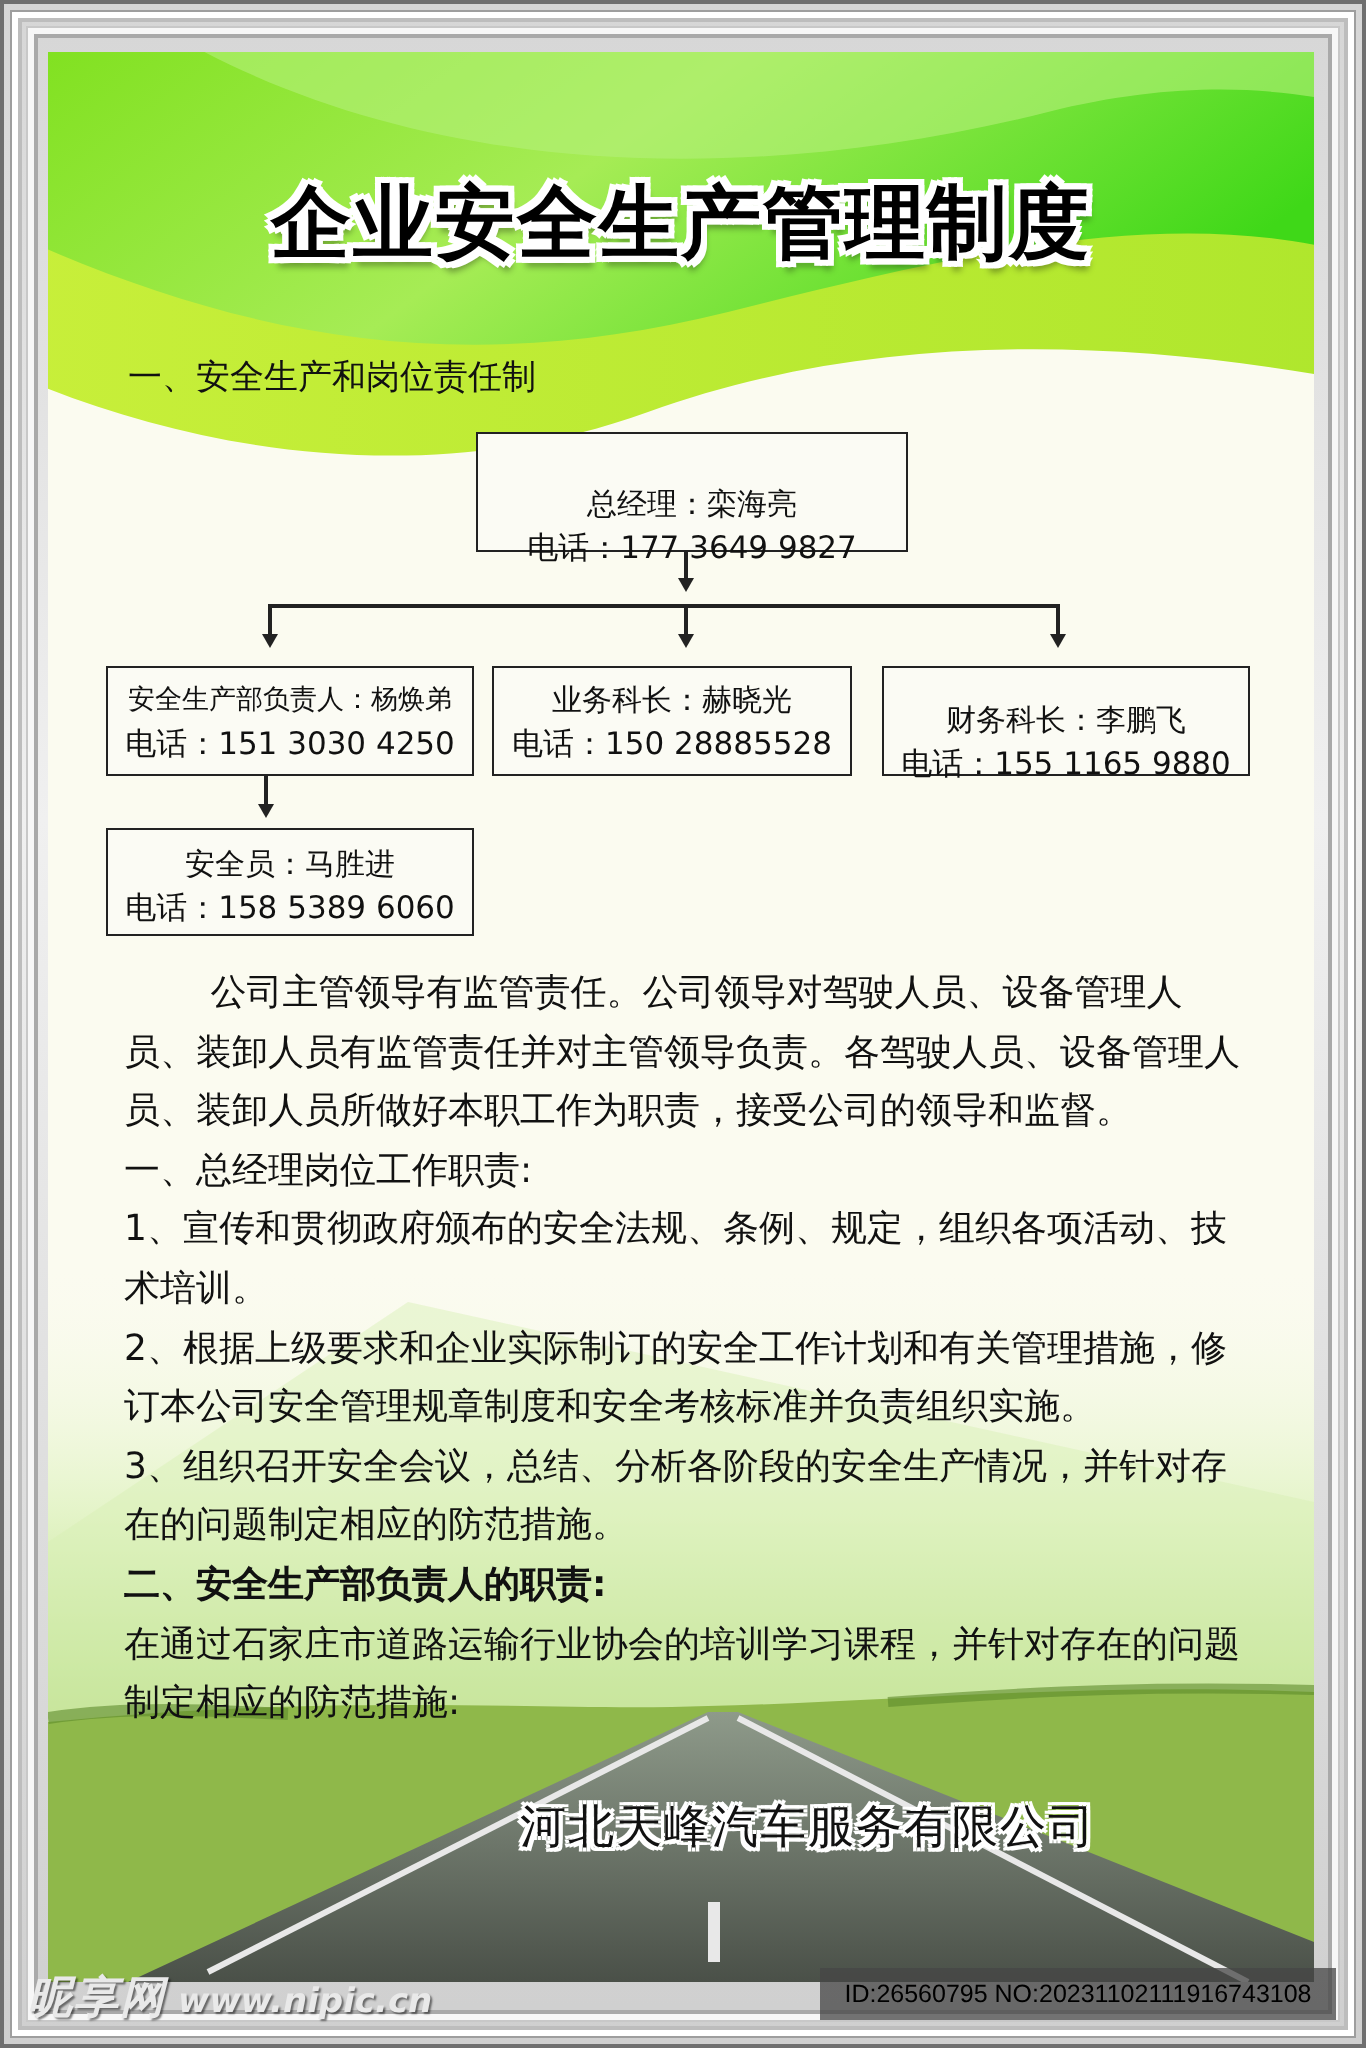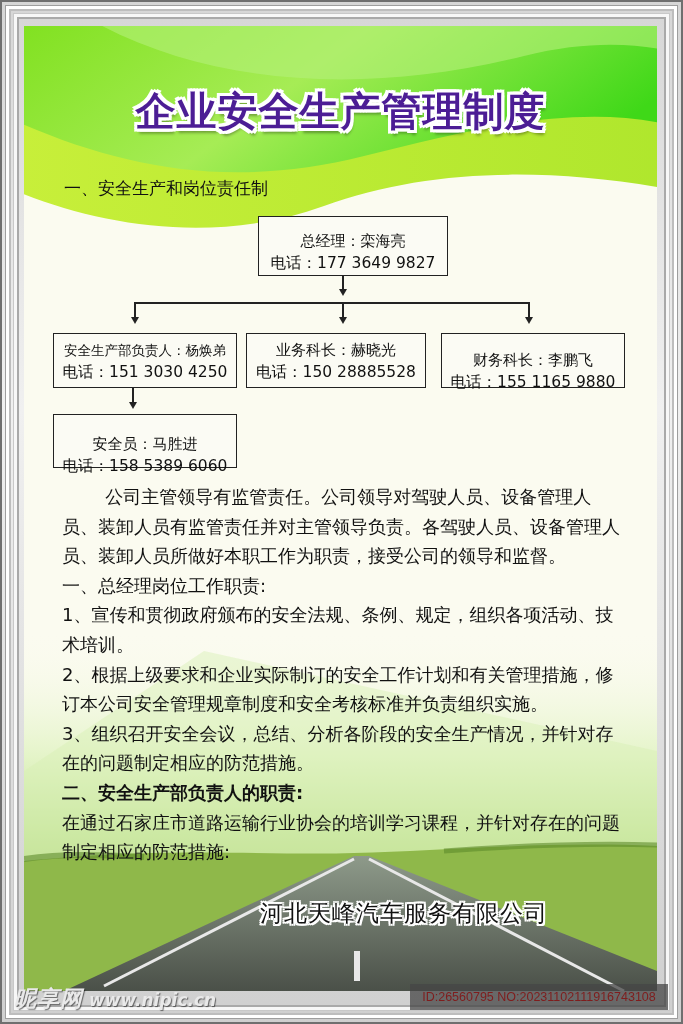--- a/index.html
+++ b/index.html
@@ -7,38 +7,38 @@
   .frame-outer{position:absolute;left:0;top:0;right:0;bottom:0;
     border:2px solid #6f6f6f;box-sizing:border-box;
     background:linear-gradient(#d6d6d6,#f0f0f0 40%,#cfcfcf);}
   .bevel{position:absolute;left:4px;top:4px;right:4px;bottom:4px;border:3px solid #ffffff;box-shadow:inset 0 0 0 2px #bdbdbd, 0 0 0 1px #9e9e9e;}
   .bevel2{position:absolute;left:12px;top:12px;right:12px;bottom:12px;border:3px solid #f7f7f7;box-shadow:inset 0 0 0 2px #a9a9a9,0 0 0 1px #c8c8c8;}
   .panel{position:absolute;left:24px;top:26px;width:633px;height:965px;overflow:hidden;
     background:#fbfbf0;}
   .green-top{position:absolute;left:-20px;top:-10px;width:700px;height:230px;}
   .bottom-bg{position:absolute;left:0;bottom:0;width:100%;height:360px;}
   .title{position:absolute;left:0;top:58px;width:633px;text-align:center;
-    font-family:"DejaVu Sans",sans-serif;font-weight:bold;font-size:40px;letter-spacing:1px;color:#4c1d95;
+    font-family:"DejaVu Sans",sans-serif;font-weight:bold;font-size:40px;letter-spacing:1px;color:#000000;
     text-shadow:-3px -3px 0 #fff,3px -3px 0 #fff,-3px 3px 0 #fff,3px 3px 0 #fff,0 3px 0 #fff,0 -3px 0 #fff,3px 0 0 #fff,-3px 0 0 #fff,2px 5px 3px rgba(0,0,0,0.35);}
   .sec1{position:absolute;left:40px;top:151px;font-size:17px;color:#111;}
   .box{position:absolute;border:1.5px solid #222;background:#fbfbf4;text-align:center;color:#111;box-sizing:border-box;}
   .box .l1{font-size:15px;line-height:22px;}
   .box .l2{font-size:15.5px;line-height:22px;}
   .line{position:absolute;background:#222;}
   .arrow{position:absolute;width:0;height:0;border-left:4px solid transparent;border-right:4px solid transparent;border-top:7px solid #222;}
   .para{position:absolute;left:38px;width:560px;font-size:18px;line-height:29.6px;color:#111;}
   .para p{margin:0;}
   .para .indent{text-indent:2.4em;}
   .para .bold{font-weight:bold;}
   .company{position:absolute;left:260px;top:898px;font-size:23px;color:#111;letter-spacing:1px;
     text-shadow:-2px -2px 0 #fff,2px -2px 0 #fff,-2px 2px 0 #fff,2px 2px 0 #fff,0 2px 0 #fff,0 -2px 0 #fff,2px 0 0 #fff,-2px 0 0 #fff;text-align:right;}
   .wm-logo{position:absolute;left:14px;top:984px;font-size:22px;font-weight:bold;font-style:italic;color:#e9e9e9;
     text-shadow:1px 1px 1px rgba(0,0,0,0.5);letter-spacing:1px;}
   .wm-url{font-size:17px;margin-left:6px;letter-spacing:0;}
-  .wm-id{position:absolute;left:410px;top:984px;width:258px;height:26px;background:rgba(70,70,70,0.75);color:#7f1d1d;font-family:"Liberation Sans",sans-serif;font-size:12.5px;line-height:26px;text-align:center;}
+  .wm-id{position:absolute;left:410px;top:984px;width:258px;height:26px;background:rgba(70,70,70,0.75);color:#000000;font-family:"Liberation Sans",sans-serif;font-size:12.5px;line-height:26px;text-align:center;}
 </style>
 </head>
 <body>
 
 <div class="frame-outer">
   <div class="bevel"></div>
   <div class="bevel2"></div>
 </div>
 
 <div class="panel">
@@ -80,21 +80,21 @@
     <path d="M330 225 L345 225 L633 340 V360 H40 Z" fill="url(#road)"></path>
     <path d="M80 355 L330 228" stroke="#e8e8e8" stroke-width="3"></path>
     <path d="M600 360 L345 228" stroke="#e8e8e8" stroke-width="3"></path>
     <rect x="330" y="320" width="6" height="30" fill="#e8e8e8"></rect>
     <rect x="335" y="270" width="3" height="14" fill="#e8e8e8"></rect>
   </svg>
 
   <div class="title">企业安全生产管理制度</div>
   <div class="sec1">一、安全生产和岗位责任制</div>
 
-  <div class="box" style="left:214px;top:190px;width:190px;height:60px;padding-top:13px;margin-left:20px;">
+  <div class="box" style="left:214px;top:190px;width:216px;height:60px;padding-top:24px;">
     <div class="l1">总经理：栾海亮</div>
     <div class="l2">电话：177 3649 9827</div>
   </div>
   <div class="line" style="left:318px;top:250px;width:1.5px;height:15px;"></div>
   <div class="arrow" style="left:315px;top:263px;"></div>
   <div class="line" style="left:110px;top:276px;width:396px;height:1.5px;"></div>
   <div class="line" style="left:110px;top:276px;width:1.5px;height:16px;"></div>
   <div class="arrow" style="left:107px;top:291px;"></div>
   <div class="line" style="left:318px;top:276px;width:1.5px;height:16px;"></div>
   <div class="arrow" style="left:315px;top:291px;"></div>
@@ -109,21 +109,21 @@
     <div class="l1">业务科长：赫晓光</div>
     <div class="l2">电话：150 28885528</div>
   </div>
   <div class="box" style="left:417px;top:307px;width:184px;height:55px;padding-top:15px;">
     <div class="l1">财务科长：李鹏飞</div>
     <div class="l2">电话：155 1165 9880</div>
   </div>
 
   <div class="line" style="left:108px;top:362px;width:1.5px;height:16px;"></div>
   <div class="arrow" style="left:105px;top:376px;"></div>
-  <div class="box" style="left:29px;top:388px;width:184px;height:54px;padding-top:18px;">
+  <div class="box" style="left:29px;top:388px;width:184px;height:54px;padding-top:6px;">
     <div class="l1">安全员：马胜进</div>
     <div class="l2">电话：158 5389 6060</div>
   </div>
 
   <div class="para" style="top:456px;">
     <p class="indent">公司主管领导有监管责任。公司领导对驾驶人员、设备管理人员、装卸人员有监管责任并对主管领导负责。各驾驶人员、设备管理人员、装卸人员所做好本职工作为职责，接受公司的领导和监督。</p>
     <p>一、总经理岗位工作职责:</p>
     <p>1、宣传和贯彻政府颁布的安全法规、条例、规定，组织各项活动、技术培训。</p>
     <p>2、根据上级要求和企业实际制订的安全工作计划和有关管理措施，修订本公司安全管理规章制度和安全考核标准并负责组织实施。</p>
     <p>3、组织召开安全会议，总结、分析各阶段的安全生产情况，并针对存在的问题制定相应的防范措施。</p>

